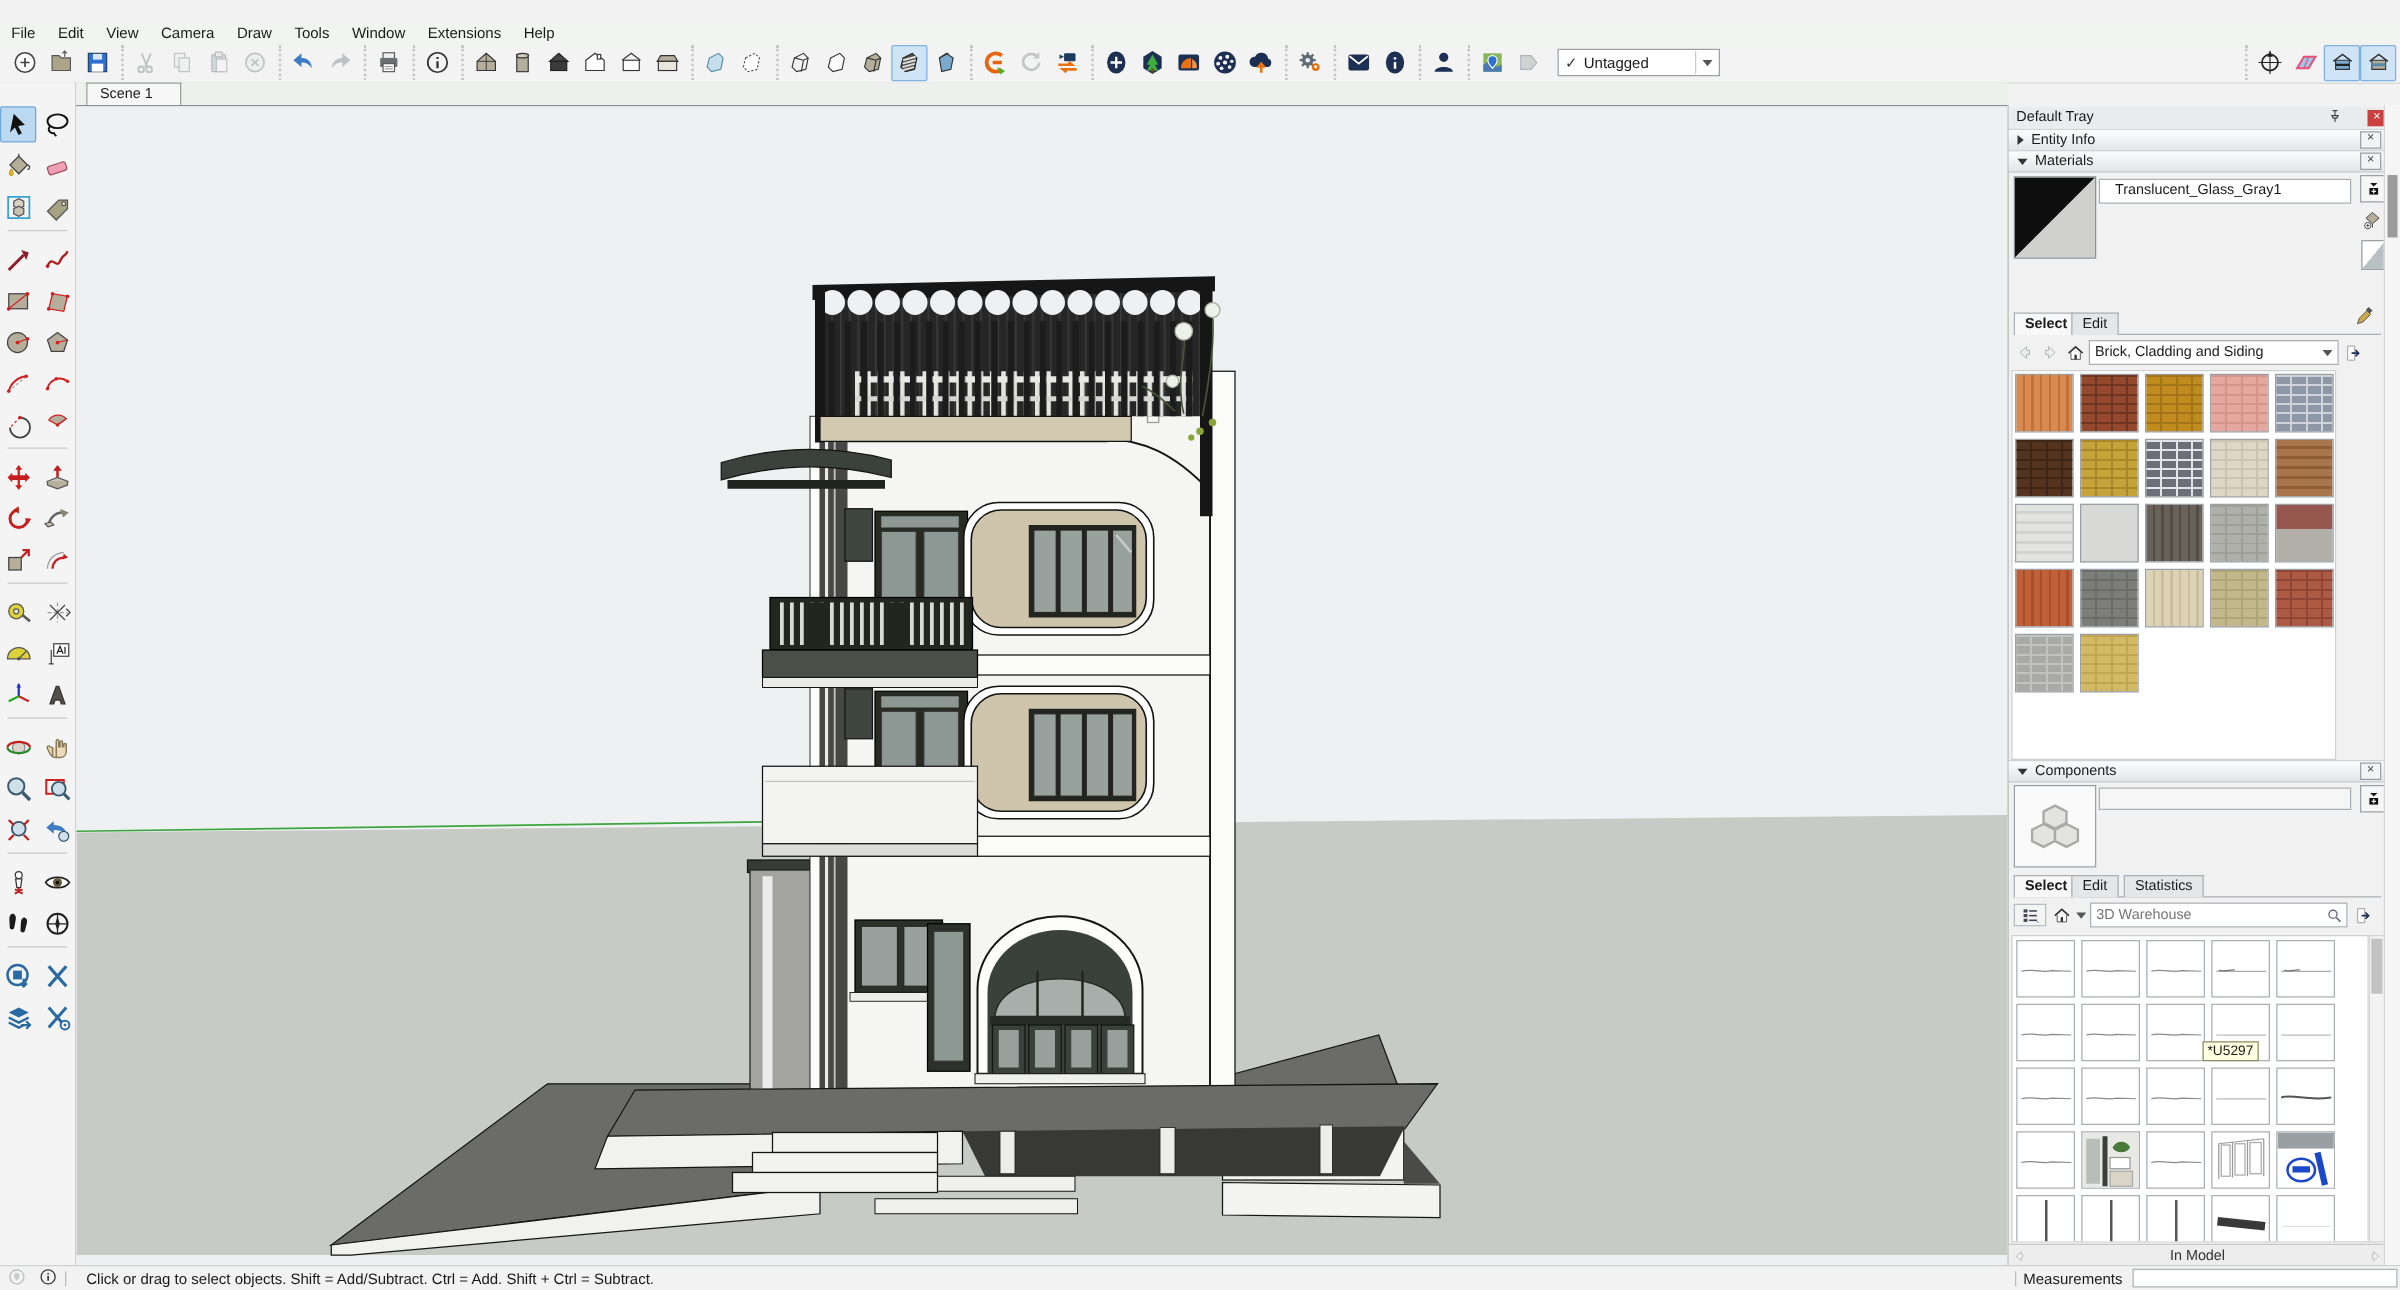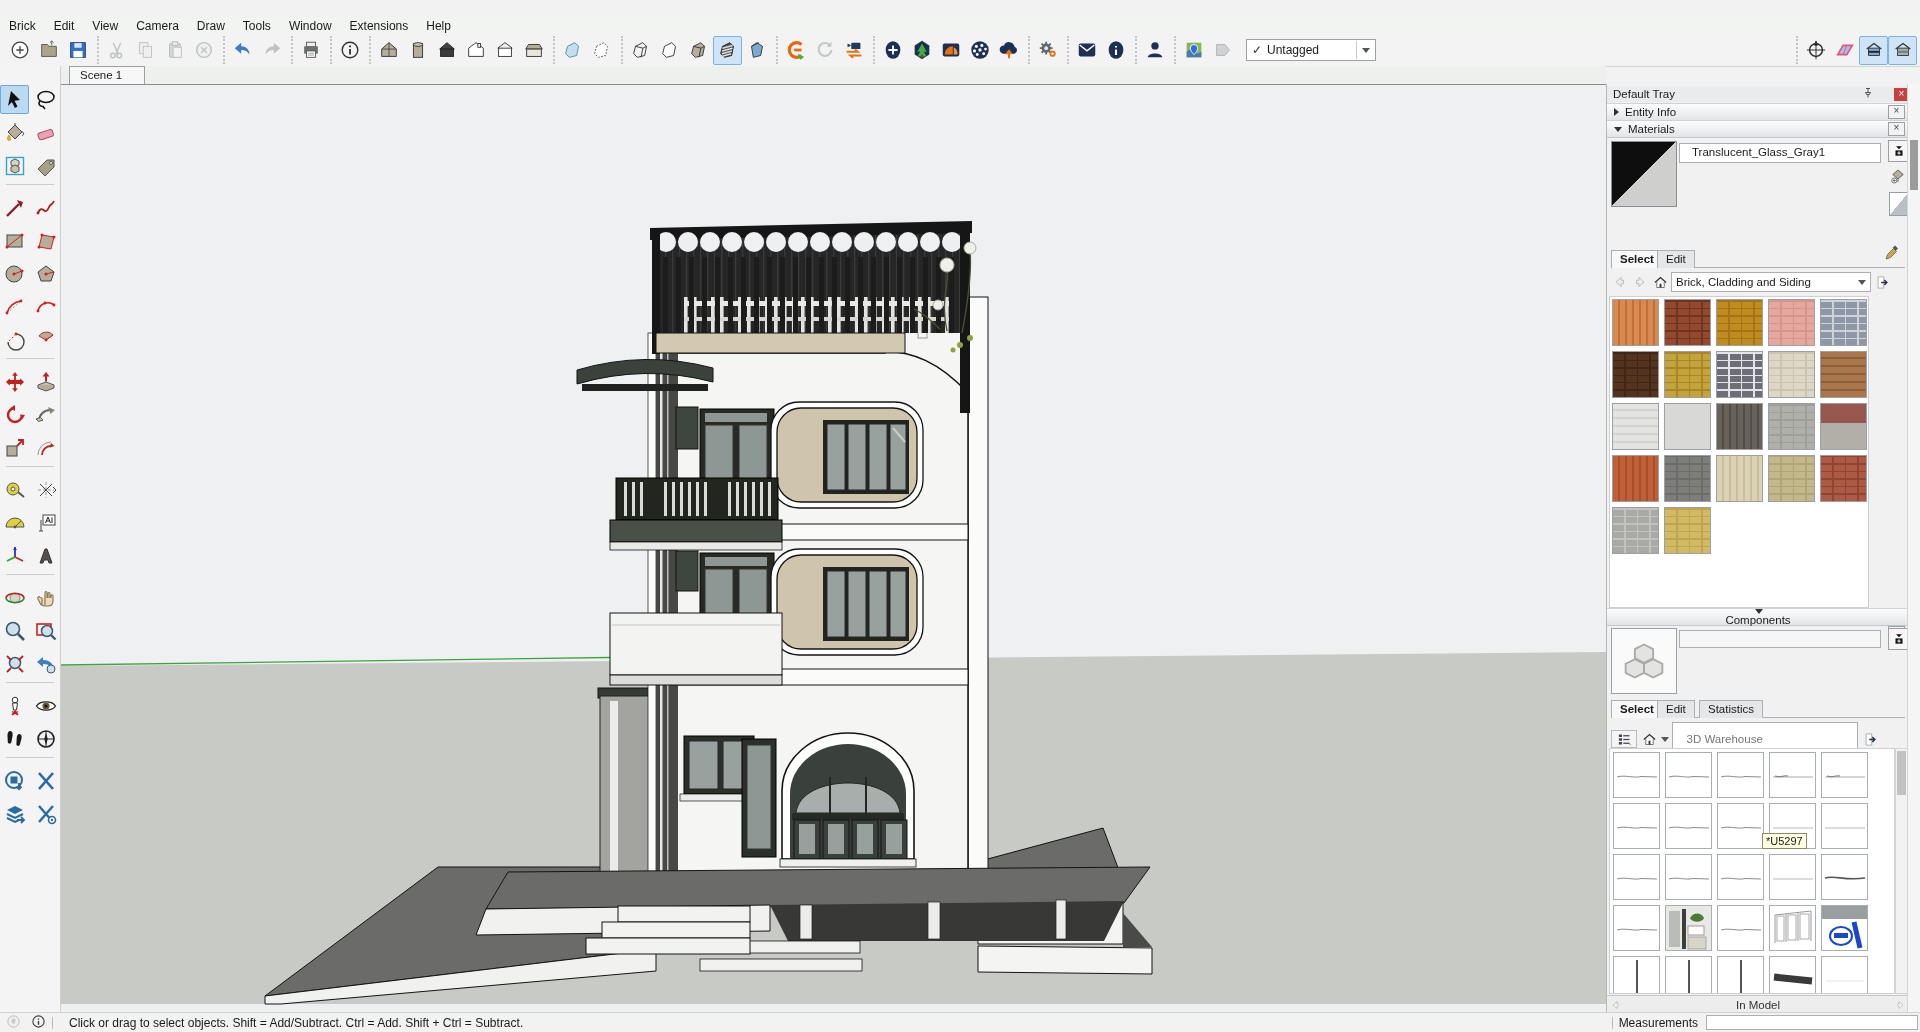--- a/index.html
+++ b/index.html
@@ -67,21 +67,21 @@
   .vsep{width:1px;height:12px;background:#b9bdb9;margin:0 6px;}
   input{outline:none;}
 </style>
 </head>
 <body>
 
 <div id="root">
 
 
   <div class="abs" id="menubar">
-      <span class="menu-item">Brick</span>
+      <span class="menu-item">File</span>
       <span class="menu-item">Edit</span>
       <span class="menu-item">View</span>
       <span class="menu-item">Camera</span>
       <span class="menu-item">Draw</span>
       <span class="menu-item">Tools</span>
       <span class="menu-item">Window</span>
       <span class="menu-item">Extensions</span>
       <span class="menu-item">Help</span>
     </div>
 
@@ -1012,21 +1012,21 @@
         <div class="sw" style="left: 210px; top: 106px; background: linear-gradient(rgb(150, 88, 78) 0px, rgb(150, 88, 78) 42%, rgb(178, 174, 168) 42%);"></div>
         <div class="sw" style="left: 2px; top: 158px; background: repeating-linear-gradient(90deg, rgb(192, 96, 56) 0px, rgb(192, 96, 56) 5px, rgb(168, 78, 44) 5px, rgb(168, 78, 44) 7px);"></div>
         <div class="sw" style="left: 54px; top: 158px; background: repeating-linear-gradient(0deg, transparent 0px, transparent 6px, rgb(108, 108, 104) 6px, rgb(108, 108, 104) 7.5px), repeating-linear-gradient(90deg, rgb(125, 125, 121) 0px, rgb(125, 125, 121) 11px, rgb(108, 108, 104) 11px, rgb(108, 108, 104) 12.5px);"></div>
         <div class="sw" style="left: 106px; top: 158px; background: repeating-linear-gradient(90deg, rgb(220, 210, 180) 0px, rgb(220, 210, 180) 5px, rgb(201, 191, 158) 5px, rgb(201, 191, 158) 7px);"></div>
         <div class="sw" style="left: 158px; top: 158px; background: repeating-linear-gradient(0deg, transparent 0px, transparent 6px, rgb(176, 165, 118) 6px, rgb(176, 165, 118) 7.5px), repeating-linear-gradient(90deg, rgb(195, 184, 140) 0px, rgb(195, 184, 140) 11px, rgb(176, 165, 118) 11px, rgb(176, 165, 118) 12.5px);"></div>
         <div class="sw" style="left: 210px; top: 158px; background: repeating-linear-gradient(0deg, transparent 0px, transparent 6px, rgb(143, 69, 51) 6px, rgb(143, 69, 51) 7.5px), repeating-linear-gradient(90deg, rgb(173, 90, 69) 0px, rgb(173, 90, 69) 11px, rgb(143, 69, 51) 11px, rgb(143, 69, 51) 12.5px);"></div>
         <div class="sw" style="left: 2px; top: 210px; background: repeating-linear-gradient(0deg, transparent 0px, transparent 6px, rgb(194, 194, 190) 6px, rgb(194, 194, 190) 7.5px), repeating-linear-gradient(90deg, rgb(169, 169, 165) 0px, rgb(169, 169, 165) 11px, rgb(194, 194, 190) 11px, rgb(194, 194, 190) 12.5px);"></div>
         <div class="sw" style="left: 54px; top: 210px; background: repeating-linear-gradient(0deg, transparent 0px, transparent 6px, rgb(191, 165, 80) 6px, rgb(191, 165, 80) 7.5px), repeating-linear-gradient(90deg, rgb(210, 185, 100) 0px, rgb(210, 185, 100) 11px, rgb(191, 165, 80) 11px, rgb(191, 165, 80) 12.5px);"></div>
       </div>
 
-    <div class="abs hdr" style="top:524px;flex-direction:column;">
+    <div class="abs hdr" style="top:524px;">
       <span class="tri tri-d"></span>
       <span>Components</span>
       <span class="xbtn">×</span>
     </div>
 
     <div class="abs" style="left:4px;top:544px;width:64px;height:64px;background:#fafafa;border:1px solid #9aa0a6;display:flex;align-items:center;justify-content:center;">
       <svg width="44" height="44" viewBox="0 0 24 24">
         <g fill="#e3e3e1" stroke="#a9a9a7">
             <path d="M12 3l5 2.5v5L12 13 7 10.5v-5z"></path>
             <path d="M7 11l5 2.5v5L7 21l-5-2.5v-5z"></path>
@@ -1064,21 +1064,21 @@
           </svg>
         </span>
       <span class="navbtn">
           <svg width="15" height="15" viewBox="0 0 24 24">
             <path d="M3 12l9-8 9 8" fill="none" stroke="#333" stroke-width="2"></path>
             <path d="M6 11v9h12v-9" fill="#fff" stroke="#333"></path>
             <rect x="10.5" y="14" width="3" height="6" fill="#333"></rect>
           </svg>
         </span>
       <span class="caret"></span>
-      <span class="field" style="width:186px;height:20px;padding:16px;display:flex;align-items:center;justify-content:center;">
+      <span class="field" style="width:206px;height:20px;padding:0;display:flex;align-items:center;justify-content:center;">
         <input style="flex: 1 1 0%; border: none; font-size: 11.5px; padding: 2px 4px; background: transparent; font-family: &quot;Liberation Sans&quot;, sans-serif;" placeholder="3D Warehouse">
         <svg width="13" height="13" viewBox="0 0 24 24" style="margin-right:3px">
             <circle cx="10" cy="10" r="6" fill="none" stroke="#667" stroke-width="2"></circle>
             <path d="M15 15l6 6" stroke="#667" stroke-width="2.4"></path>
           </svg>
       </span>
       <span class="navbtn">
           <svg width="15" height="15" viewBox="0 0 24 24">
             <path d="M5 3h9v18H5z" fill="#fff" stroke="#888"></path>
             <path d="M10 12h9M15 8l4 4-4 4" fill="none" stroke="#1d2f52" stroke-width="2.2"></path>

